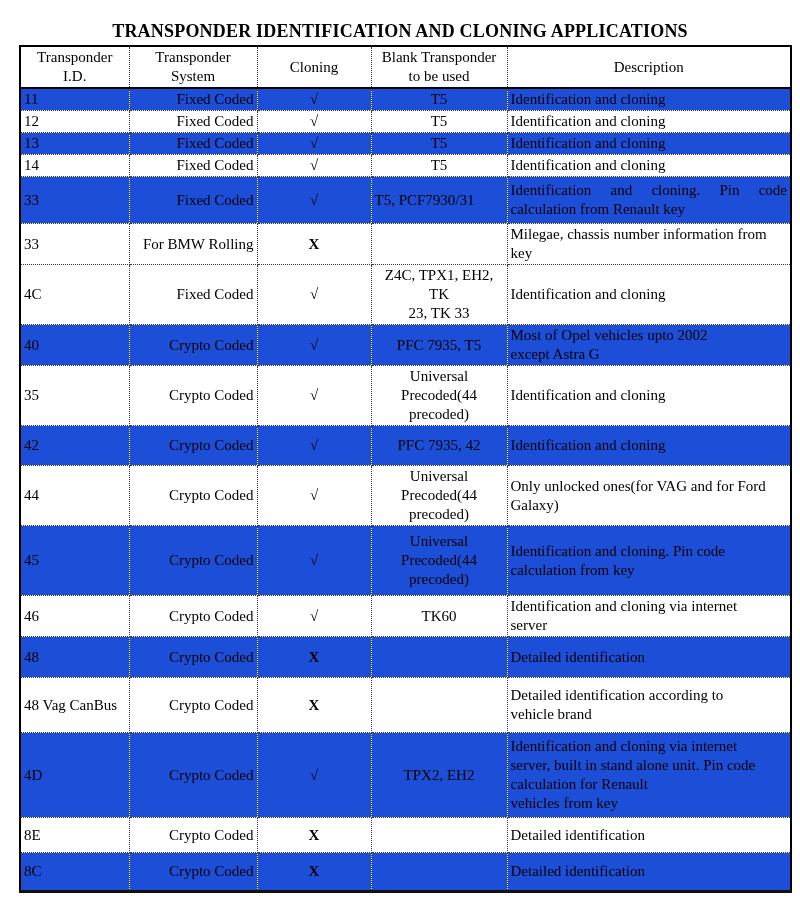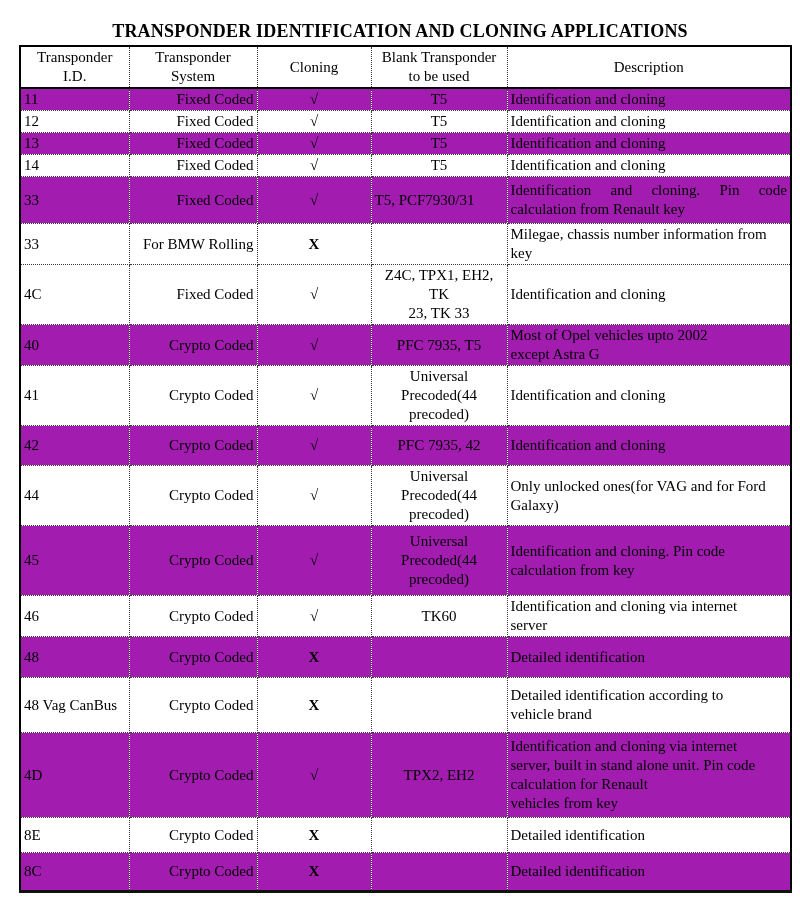--- a/index.html
+++ b/index.html
@@ -48,21 +48,21 @@
     overflow: hidden;
   }
   thead tr { height: 40px; }
   thead th {
     font-weight: normal;
     text-align: center;
     white-space: pre-line;
     border-bottom: 2px solid #000000;
     background: #ffffff;
   }
-  tbody tr.shaded td { background: #a21caf; }
+  tbody tr.shaded td { background: #1d4ed8; }
   td.col-id     { text-align: left; }
   td.col-system { text-align: right; }
   td.col-cloning{ text-align: center; }
   td.col-blank  { text-align: center; white-space: pre-line; }
   td.col-desc   { text-align: left; white-space: pre-line; }
   td.col-cloning.cross { font-weight: bold; }
 </style>
 </head>
 <body>
 
@@ -142,21 +142,21 @@
         </tr>
         <tr class="shaded" style="height: 39px;">
           <td class="col-id">40</td>
           <td class="col-system">Crypto Coded</td>
           <td class="col-cloning">√</td>
           <td class="col-blank">PFC 7935, T5</td>
           <td class="col-desc">Most of Opel vehicles upto 2002
 except Astra G</td>
         </tr>
         <tr style="height: 60px;">
-          <td class="col-id">41</td>
+          <td class="col-id">35</td>
           <td class="col-system">Crypto Coded</td>
           <td class="col-cloning">√</td>
           <td class="col-blank">Universal
 Precoded(44
 precoded)</td>
           <td class="col-desc">Identification and cloning</td>
         </tr>
         <tr class="shaded" style="height: 40px;">
           <td class="col-id">42</td>
           <td class="col-system">Crypto Coded</td>

